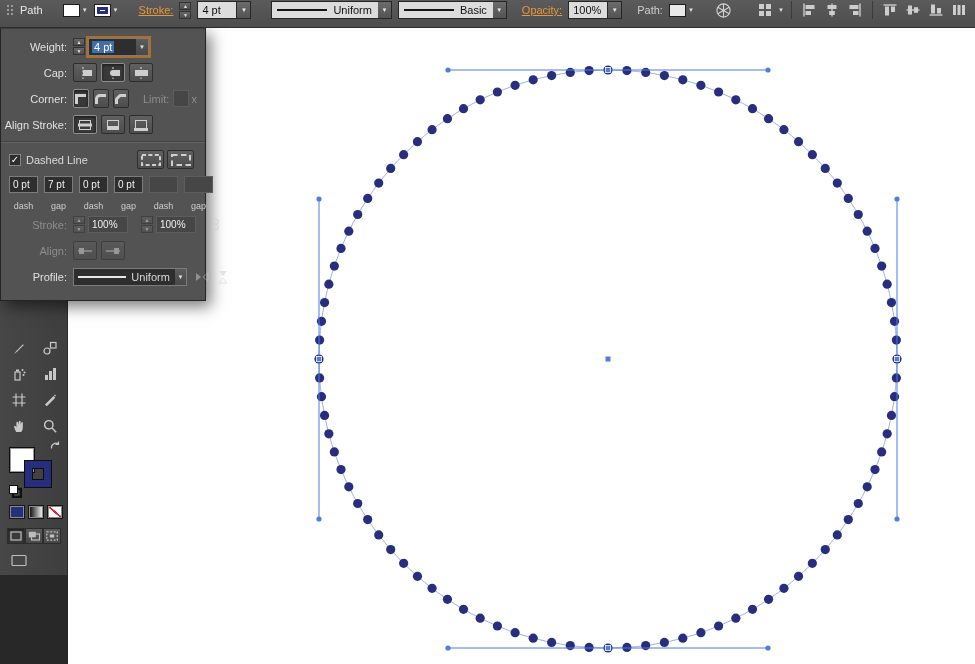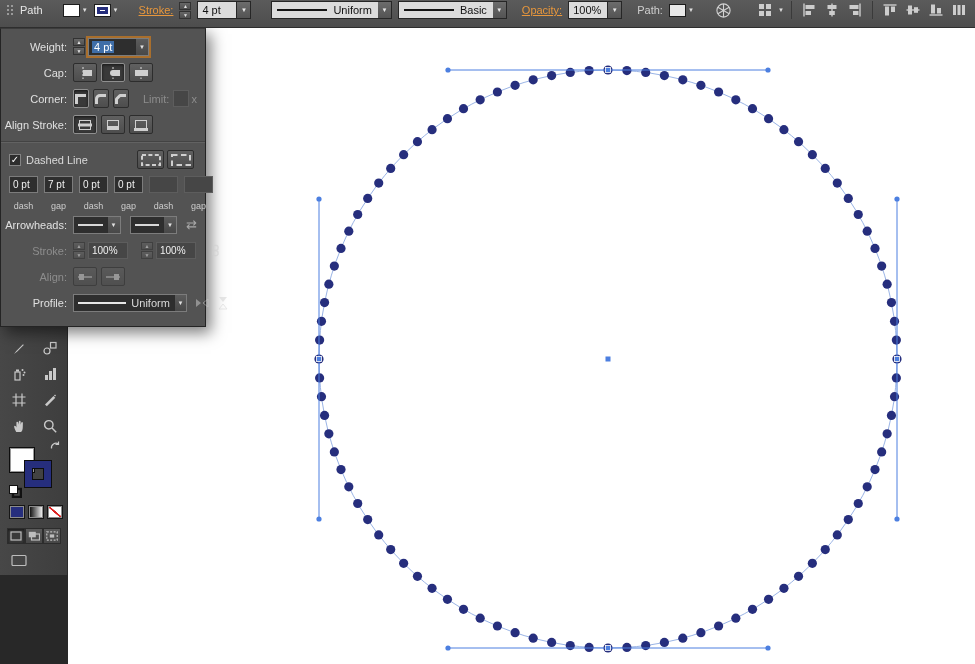--- a/index.html
+++ b/index.html
@@ -598,32 +598,20 @@
         <span class="dlabel">dash</span>
       </span>
       <span class="dcol">
         <span class="pfield dfield disabled">
             <span></span>
           </span>
         <span class="dlabel">gap</span>
       </span>
     </div>
 
-    <div class="prow">
-      <span class="plabel">Arrowheads:</span>
-      <span class="acombo">
-          <span class="aline"></span>
-          <span class="pdd">▼</span>
-        </span>
-      <span class="acombo">
-          <span class="aline"></span>
-          <span class="pdd">▼</span>
-        </span>
-      <span class="swap">⇄</span>
-    </div>
 
     <div class="prow disabled-row">
       <span class="plabel dim">Stroke:</span>
       <span class="sgroup">
         <span class="pstepper" style="opacity:.55">
             <span>▲</span>
             <span>▼</span>
           </span>
         <span class="pfield disabled sfield">
             <span>100%</span>

